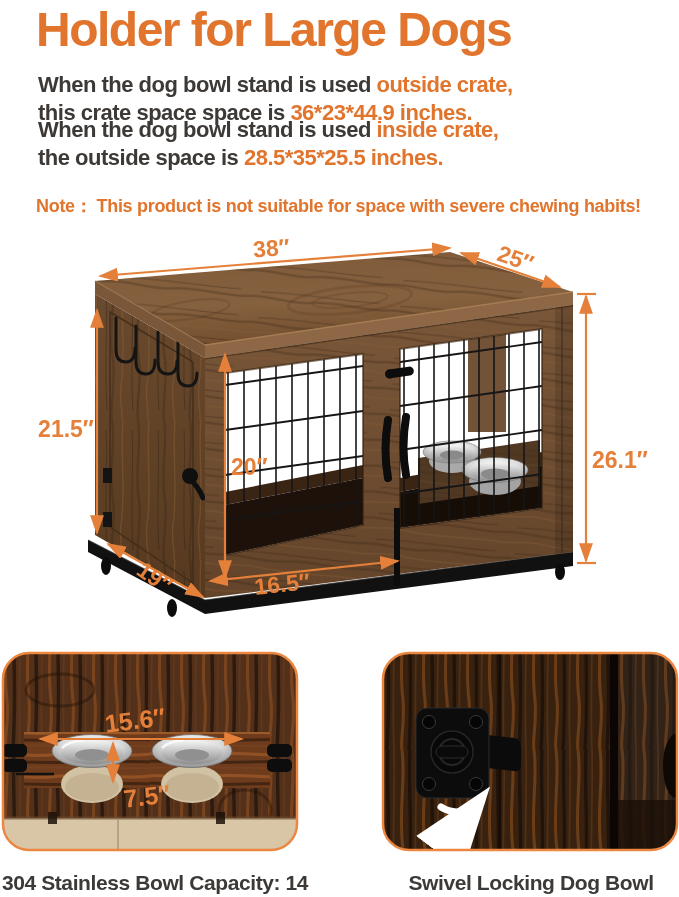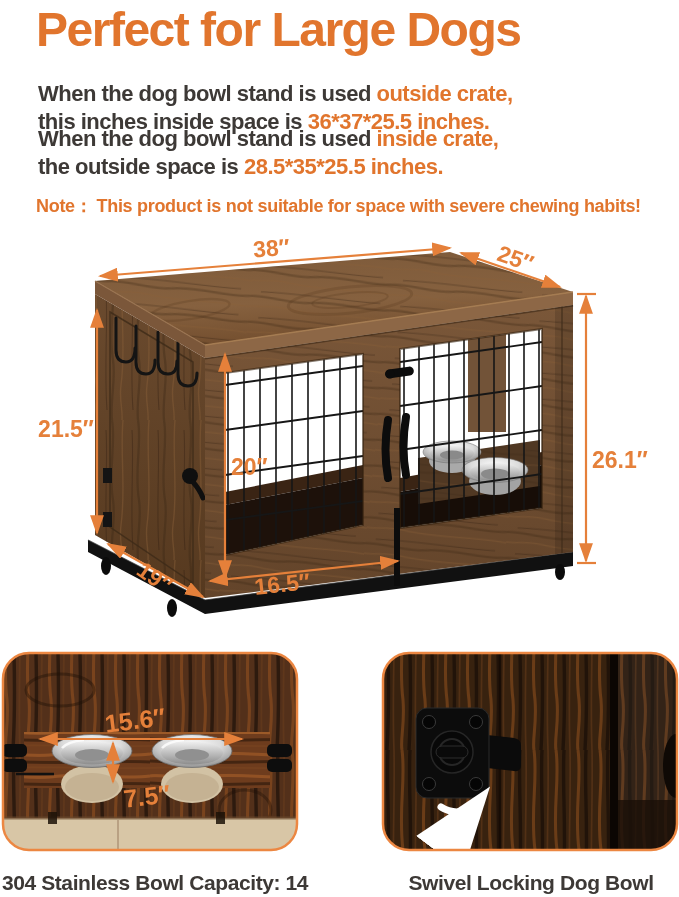--- a/index.html
+++ b/index.html
@@ -1,43 +1,43 @@
 <!DOCTYPE html>
 <html><head>
 <meta charset="utf-8">
 <style>
   html,body{margin:0;padding:0;background:#ffffff;}
   .page{position:relative;width:679px;height:897px;background:#ffffff;overflow:hidden;
         font-family:"Liberation Sans", sans-serif;}
   .title{position:absolute;left:36px;top:2px;font-size:48px;font-weight:bold;
          color:#e1752d;letter-spacing:-1.5px;white-space:nowrap;}
   .para{position:absolute;left:38px;font-size:22px;font-weight:bold;
-        color:#3d3936;letter-spacing:-0.5px;line-height:28px;white-space:nowrap;margin-top:9px;}
+        color:#3d3936;letter-spacing:-0.5px;line-height:28px;white-space:nowrap;}
   .p1{top:71px;}
   .p2{top:116px;}
   .hl{color:#e1752d;}
   .note{position:absolute;left:36px;top:194px;font-size:18px;font-weight:bold;
         color:#e1752d;letter-spacing:-0.3px;white-space:nowrap;}
   .nlabel{margin-right:4px;}
   svg.art{position:absolute;left:0;top:0;}
   .caption{position:absolute;top:871px;font-size:21px;font-weight:bold;color:#3d3936;
            text-align:center;letter-spacing:-0.4px;}
   .cap-left{left:0px;width:310px;}
   .cap-right{left:378px;width:306px;}
 </style>
 </head>
 <body>
 
 <div class="page">
 
-  <div class="title">Perfect for Large Dogs</div>
+  <div class="title">Holder for Large Dogs</div>
 
   <div class="para p1">
     <div><span>When the dog bowl stand is used </span><span class="hl">outside crate,</span></div>
-    <div><span>this inches inside space is </span><span class="hl">36*37*25.5 inches.</span></div>
+    <div><span>this crate space space is </span><span class="hl">36*23*44.9 inches.</span></div>
   </div>
 
   <div class="para p2">
     <div><span>When the dog bowl stand is used </span><span class="hl">inside crate,</span></div>
     <div><span>the outside space is </span><span class="hl">28.5*35*25.5 inches.</span></div>
   </div>
 
   <div class="note"><span class="nlabel">Note：</span><span>This product is not suitable for space with severe chewing habits!</span></div>
 
   <svg class="art" width="679" height="897" viewBox="0 0 679 897">

